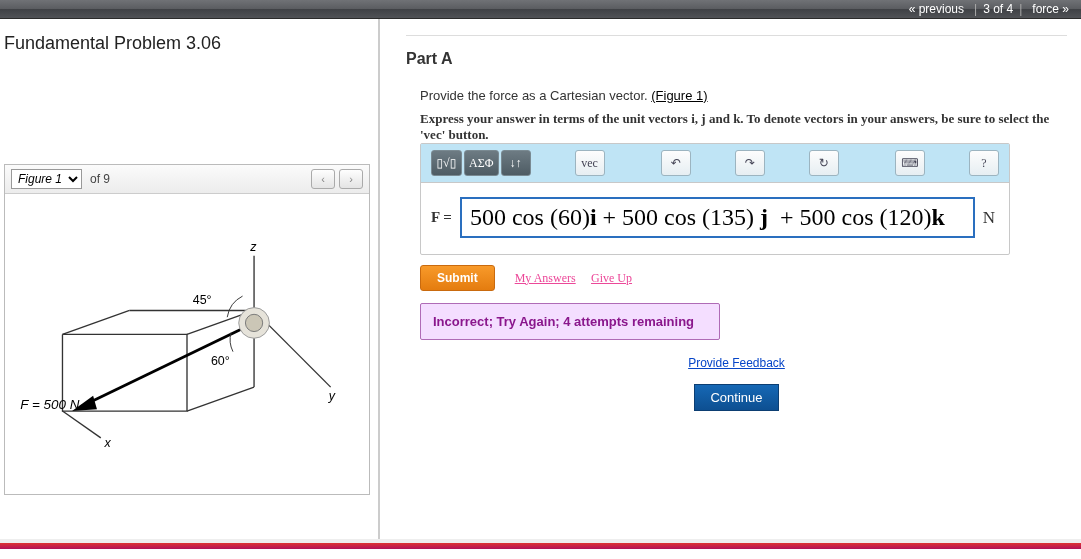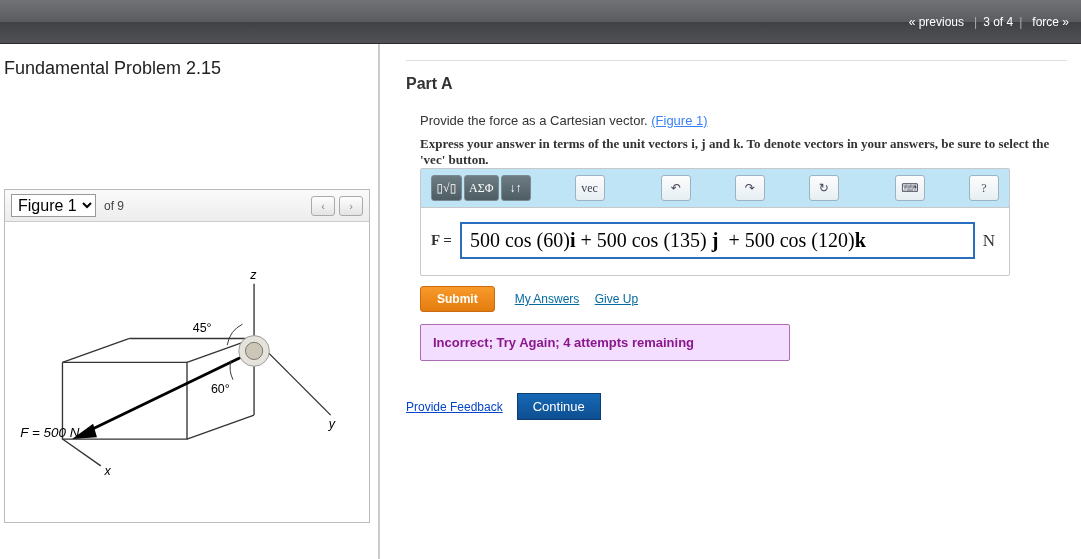--- a/index.html
+++ b/index.html
@@ -4,21 +4,21 @@
 <style>
   * { box-sizing: border-box; margin: 0; padding: 0; }
   body {
     font-family: Arial, Helvetica, sans-serif;
     font-size: 13px;
     color: #333;
     background: #fff;
     width: 1081px;
   }
   .topnav {
-    height: 44px;
+    height: 19px;
     background: linear-gradient(#707276, #5a5c60 50%, #3f4145 51%, #505256);
     color: #fff;
     display: flex;
     justify-content: flex-end;
     align-items: center;
     padding: 0 8px;
     font-size: 12px;
     border-bottom: 1px solid #2b2b2b;
   }
   .topnav a { color: #fff; text-decoration: none; cursor: pointer; padding: 0 4px; }
@@ -30,36 +30,36 @@
 
   .problem-title { font-size: 18px; font-weight: normal; color: #222; margin: 4px 0 110px 0; }
 
   .figure-panel { border: 1px solid #bbb; background: #fff; margin: 0 0 10px 0; }
   .figure-head {
     background: linear-gradient(#fbfbfb,#ececec);
     border-bottom: 1px solid #ccc;
     display: flex; align-items: center; padding: 4px 6px; gap: 8px;
   }
   .figselect {
-    font-size: 16px; padding: 1px 2px; border: 1px solid #999; background: #fff;
+    font-size: 12px; padding: 1px 2px; border: 1px solid #999; background: #fff; font-style: italic;
   }
   .figoftxt { font-size: 12px; color: #444; }
   .navbtns { margin-left: auto; display: flex; gap: 4px; }
   .navbtn {
     width: 24px; height: 20px; border: 1px solid #aaa; border-radius: 3px;
     background: linear-gradient(#fefefe,#e4e4e4);
     display: inline-flex; align-items: center; justify-content: center;
     color: #888; font-size: 11px; cursor: pointer;
   }
   .figbody { height: 300px; position: relative; background: #fff; }
   .figbody svg { width: 100%; height: 100%; }
 
   .part-title { font-weight: bold; font-size: 16px; margin-bottom: 20px; }
   .instr1 { margin-left: 14px; margin-bottom: 8px; font-size: 13px; }
-  .figlink { color: #3b82f6; text-decoration: underline; cursor: pointer; }
+  .figlink { color: #000000; text-decoration: underline; cursor: pointer; }
   .instr2 { margin-left: 14px; font-weight: bold; font-family: Georgia, 'Times New Roman', serif; font-size: 13px; }
   .instr2 .vecsym { font-weight: bold; }
 
   .answerbox {
     border: 1px solid #c8c8c8; border-radius: 2px;
     padding: 0; margin-left: 14px; width: 590px;
   }
   .toolbar {
     background: #bfe4f5;
     padding: 6px 10px; display: flex; align-items: center; gap: 2px;
@@ -74,44 +74,44 @@
     align-items: center; justify-content: center; cursor: pointer;
     font-family: 'Times New Roman', serif;
   }
   .tbtn.light { background: linear-gradient(#fdfdfd,#e6eef2); color: #445; border-color: #9cb4c0; margin-left: 42px; }
   .tgap { width: 12px; }
 
   .answer-row { display: flex; align-items: center; padding: 14px 10px 16px 10px; gap: 8px; }
   .answer-row .lhs { font-family: 'Times New Roman', serif; font-size: 15px; font-weight: bold; }
   .inputeq {
     flex: 1; border: 2px solid #2a6fbf; padding: 5px 8px;
-    font-family: 'Times New Roman', serif; font-size: 20px; color: #000;
+    font-family: 'Times New Roman', serif; font-size: 24px; color: #000;
     background: #fff; outline: none;
     white-space: nowrap; overflow: hidden;
   }
   .inputeq .vb { font-weight: bold; }
   .unit { font-family: 'Times New Roman', serif; font-size: 17px; padding-right: 4px; }
 
   .actionrow { margin: 10px 0 0 14px; display: flex; align-items: center; gap: 20px; }
   .submit {
     background: linear-gradient(#f89a2a,#e47c0f);
     border: 1px solid #c96a0e; color: #fff; font-weight: bold;
     padding: 5px 16px; border-radius: 3px; font-size: 12px; cursor: pointer;
   }
   .actlinks { font-size: 12px; }
-  .actlinks a { color: #0369a1; text-decoration: underline; cursor: pointer; margin-right: 12px; }
+  .actlinks a { color: #ec4899; text-decoration: underline; cursor: pointer; margin-right: 12px; font-family: Liberation Serif, serif; }
 
   .feedbackmsg {
-    margin: 12px 0 0 14px; width: 370px;
+    margin: 12px 0 0 14px; width: 300px;
     border: 1px solid #af6bb6; background: #f4deff;
     color: #8a178c; font-weight: bold; font-size: 13px;
     padding: 10px 12px; border-radius: 2px;
   }
 
-  .bottomrow { display: flex; align-items: center; gap: 14px; margin-top: 32px; }
+  .bottomrow { display: flex; align-items: center; gap: 14px; margin-top: 16px; flex-direction: column; }
   .feedlink { color: #0645c8; text-decoration: underline; font-size: 12px; cursor: pointer; }
   .continue {
     background: linear-gradient(#1668b5,#0d4f91);
     border: 1px solid #0c3e72; color: #fff;
     padding: 5px 15px; border-radius: 0; font-size: 13px; cursor: pointer;
   }
 
   .footbar { height: 6px; background: linear-gradient(#d33, #b11159); margin-top: 0px; }
   .footbar-shadow { height: 4px; background: #eee; }
 </style>
@@ -121,21 +121,21 @@
 <div class="topnav">
   <a>« previous</a>
   <span class="sep">|</span>
   <span>3 of 4</span>
   <span class="sep">|</span>
   <a>force »</a>
 </div>
 
 <div class="main">
   <div class="leftcol">
-    <div class="problem-title">Fundamental Problem 2.15</div>
+    <div class="problem-title">Fundamental Problem 3.06</div>
 
     <div class="figure-panel">
       <div class="figure-head">
         <select class="figselect">
           <option>Figure 1</option>
         </select>
         <span class="figoftxt">of 9</span>
         <div class="navbtns">
           <span class="navbtn">‹</span>
           <span class="navbtn">›</span>

